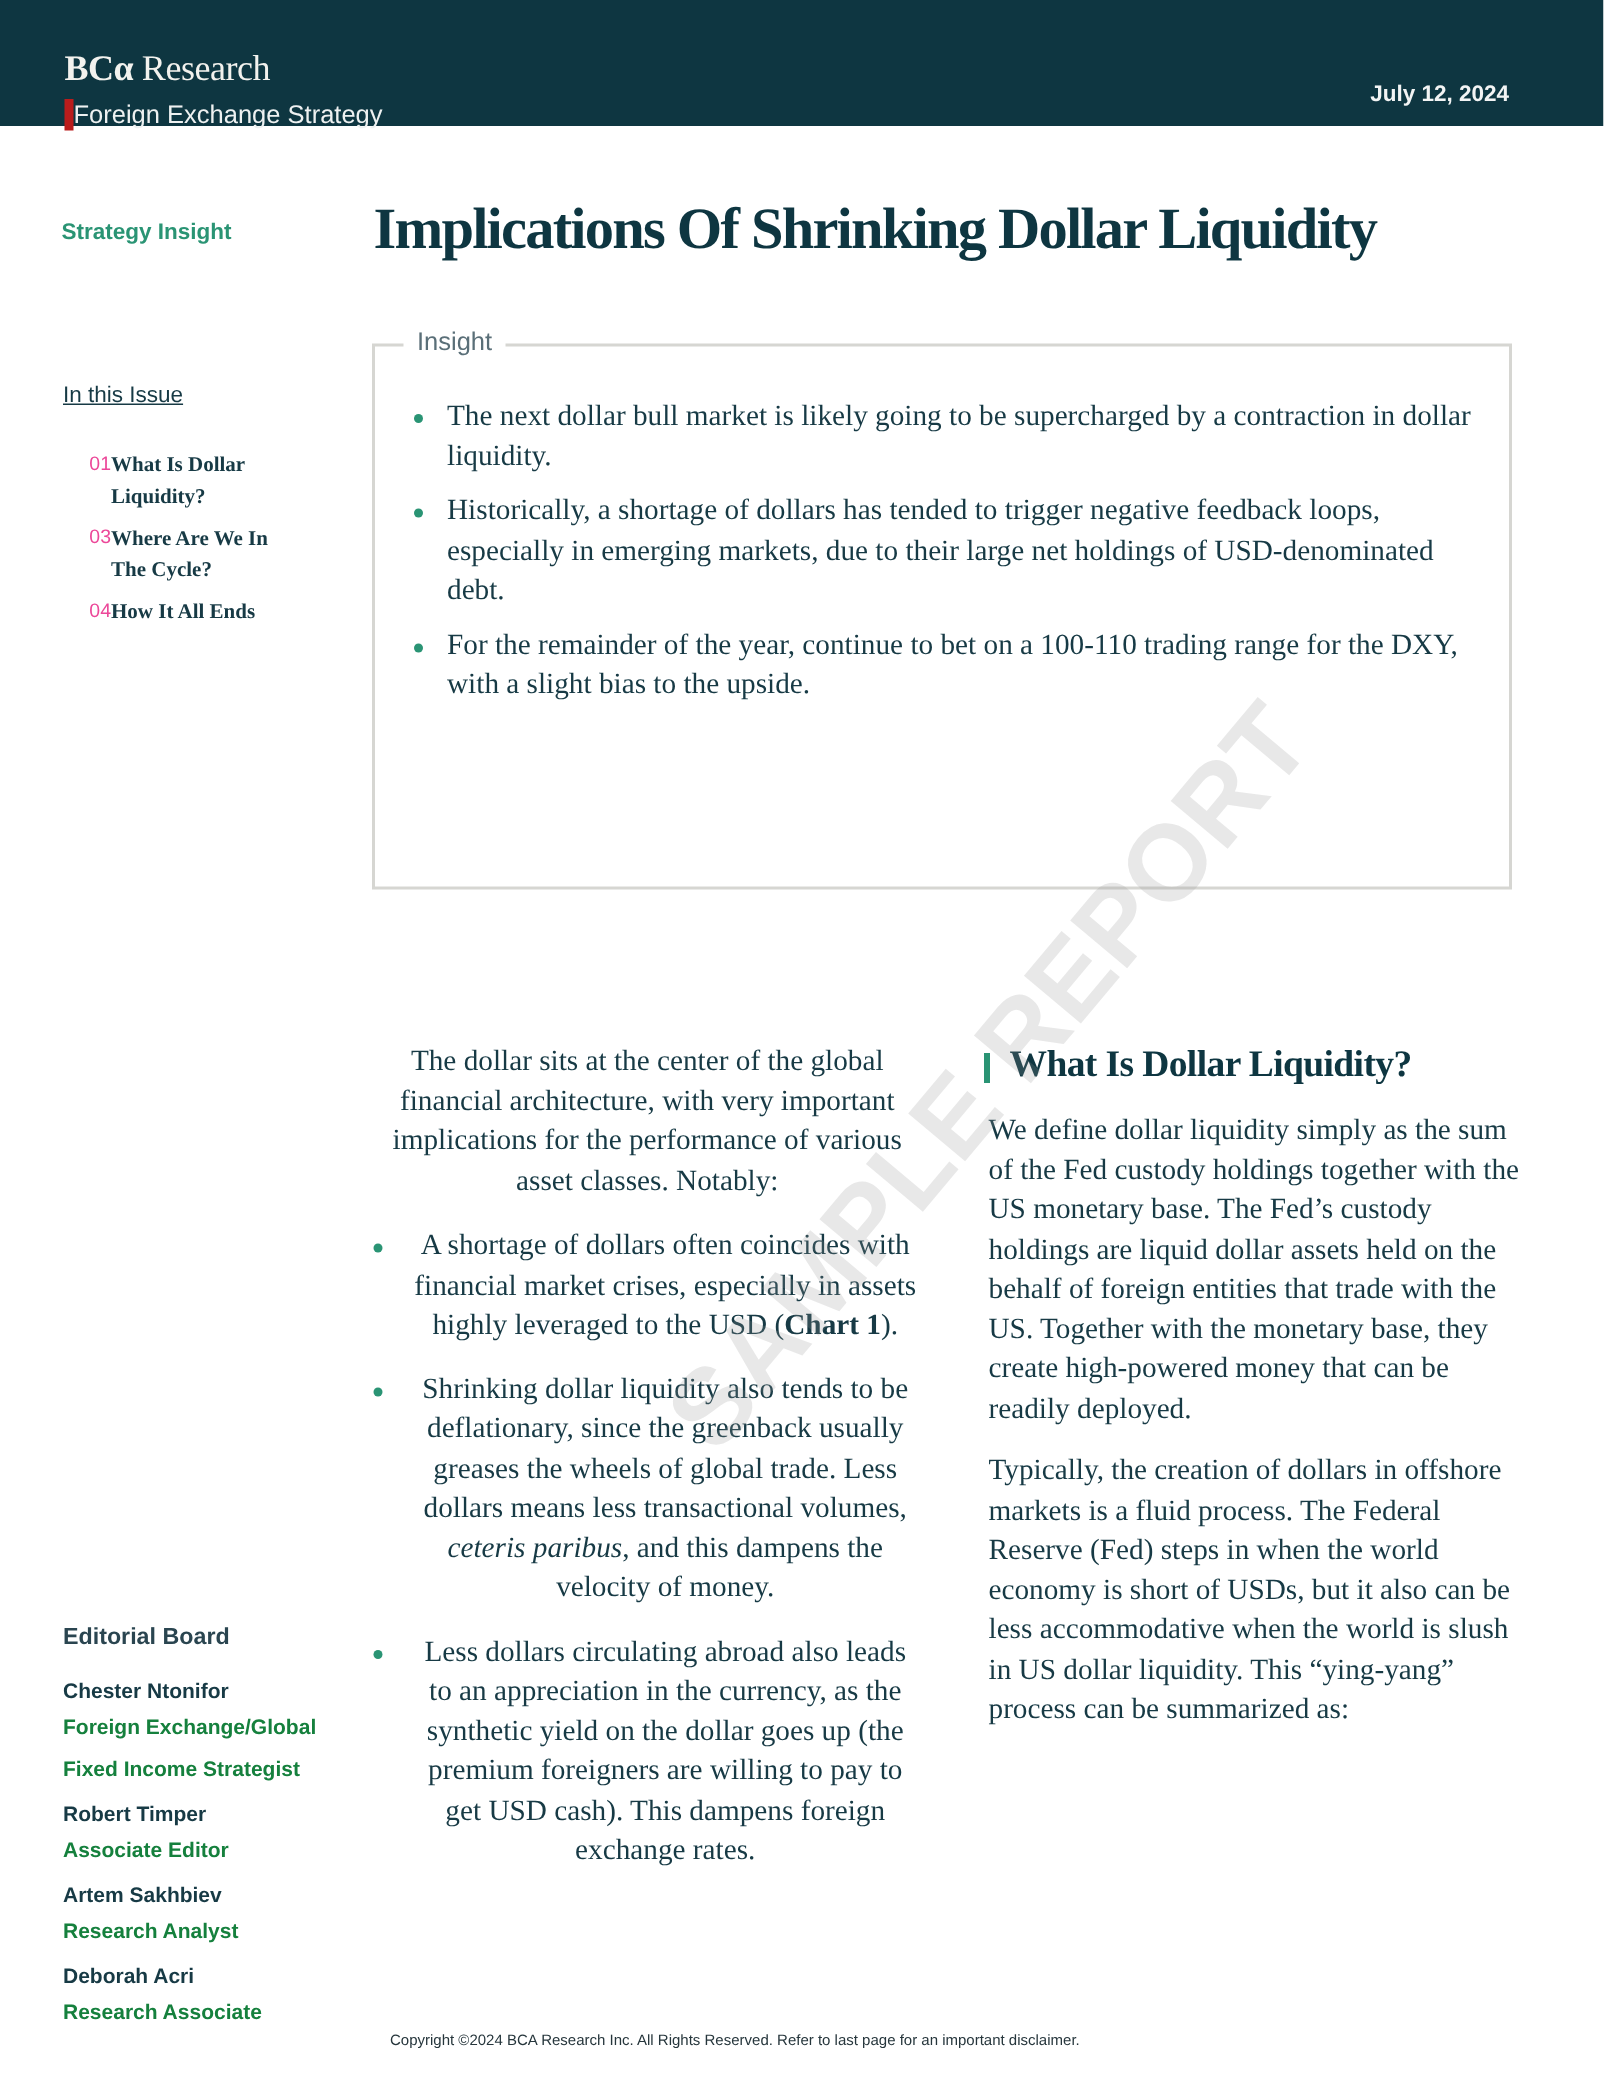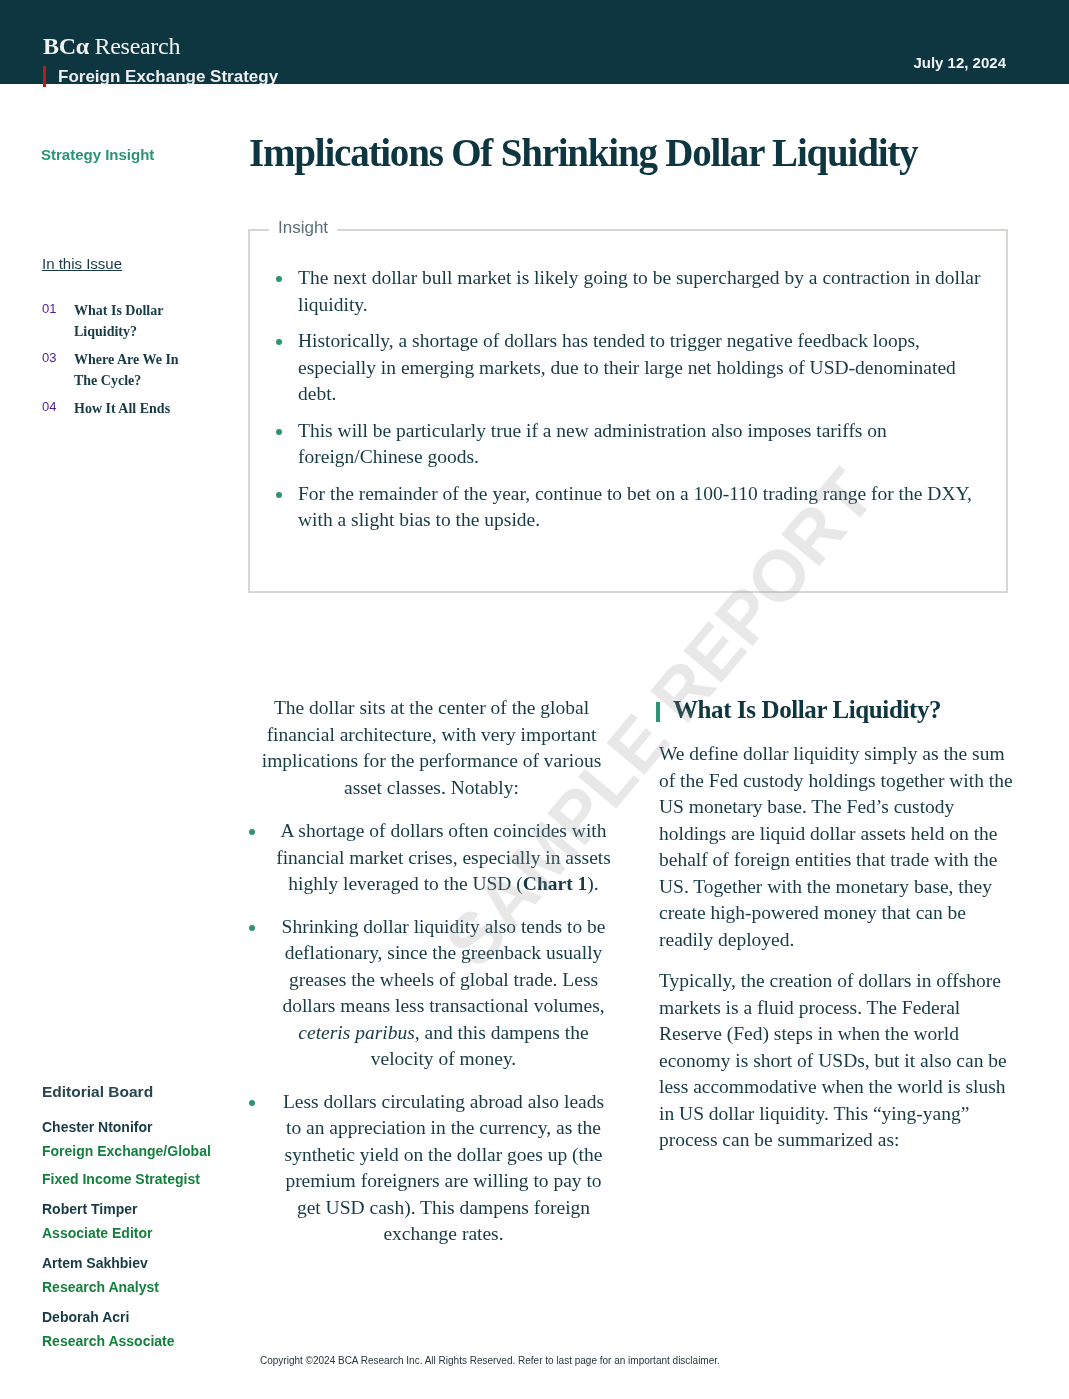--- a/index.html
+++ b/index.html
@@ -11,24 +11,23 @@
     background: #0e3641;
   }
   .brand {
     position: absolute; left: 43px; top: 33px;
     font-family: "Liberation Serif", serif; font-size: 24px; color: #f2f2ee;
     letter-spacing: -0.3px;
   }
   .brand b { font-weight: bold; }
   .subbrand {
     position: absolute; left: 43px; top: 66px; height: 21px;
-    border-left: 3px solid #b91c1c; padding-left: 12px;
+    border-left: 6px solid #b91c1c; 
     font-family: "Liberation Sans", sans-serif; font-size: 17px; color: #eef1f1;
     line-height: 21px;
-    font-weight: bold;
   }
   .date {
     position: absolute; right: 63px; top: 54px;
     font-family: "Liberation Sans", sans-serif; font-size: 15px; font-weight: bold; color: #f2f4f4;
   }
 
   .kicker {
     position: absolute; left: 41px; top: 146px;
     font-family: "Liberation Sans", sans-serif; font-size: 15px; font-weight: bold; color: #2a9474;
   }
@@ -37,21 +36,21 @@
     font-family: "Liberation Serif", serif; font-size: 39px; font-weight: bold; color: #0e3641;
     letter-spacing: -1.2px; white-space: nowrap;
   }
 
   .toc { position: absolute; left: 42px; top: 255px; width: 180px; }
   .toc-title {
     font-family: "Liberation Sans", sans-serif; font-size: 15px; color: #173a45; margin-bottom: 28px; text-decoration: underline;
   }
   .toc-item { display: flex; margin-bottom: 7px; }
   .toc-num {
-    width: 32px; font-family: "Liberation Sans", sans-serif; font-size: 13px; color: #4c1d95; padding-top: 1px;
+    width: 32px; font-family: "Liberation Sans", sans-serif; font-size: 13px; color: #ec4899; padding-top: 1px; text-align: right;
   }
   .toc-label {
     font-family: "Liberation Serif", serif; font-size: 14px; font-weight: bold; color: #173a45; line-height: 21px; width: 130px;
   }
 
   .insight-box {
     position: absolute; left: 248px; top: 229px; width: 760px; height: 364px;
     border: 2px solid #d6d6d2;
   }
   .insight-label {
@@ -129,21 +128,20 @@
     <span class="toc-num">04</span>
     <span class="toc-label">How It All Ends</span>
   </div>
 </div>
 
 <div class="insight-box">
   <div class="insight-label">Insight</div>
   <ul class="insight-list">
     <li><span class="bullet"></span><span>The next dollar bull market is likely going to be supercharged by a contraction in dollar liquidity.</span></li>
     <li><span class="bullet"></span><span>Historically, a shortage of dollars has tended to trigger negative feedback loops, especially in emerging markets, due to their large net holdings of USD-denominated debt.</span></li>
-    <li><span class="bullet"></span><span>This will be particularly true if a new administration also imposes tariffs on foreign/Chinese goods.</span></li>
     <li><span class="bullet"></span><span>For the remainder of the year, continue to bet on a 100-110 trading range for the DXY, with a slight bias to the upside.</span></li>
   </ul>
 </div>
 
 <div class="col-left">
   <p class="para">The dollar sits at the center of the global financial architecture, with very important implications for the performance of various asset classes. Notably:</p>
   <ul class="body-list">
     <li><span class="bullet"></span><span>A shortage of dollars often coincides with financial market crises, especially in assets highly leveraged to the USD (</span><b>Chart 1</b><span>).</span></li>
     <li><span class="bullet"></span><span>Shrinking dollar liquidity also tends to be deflationary, since the greenback usually greases the wheels of global trade. Less dollars means less transactional volumes, </span><i>ceteris paribus</i><span>, and this dampens the velocity of money.</span></li>
     <li><span class="bullet"></span><span>Less dollars circulating abroad also leads to an appreciation in the currency, as the synthetic yield on the dollar goes up (the premium foreigners are willing to pay to get USD cash). This dampens foreign exchange rates.</span></li>

